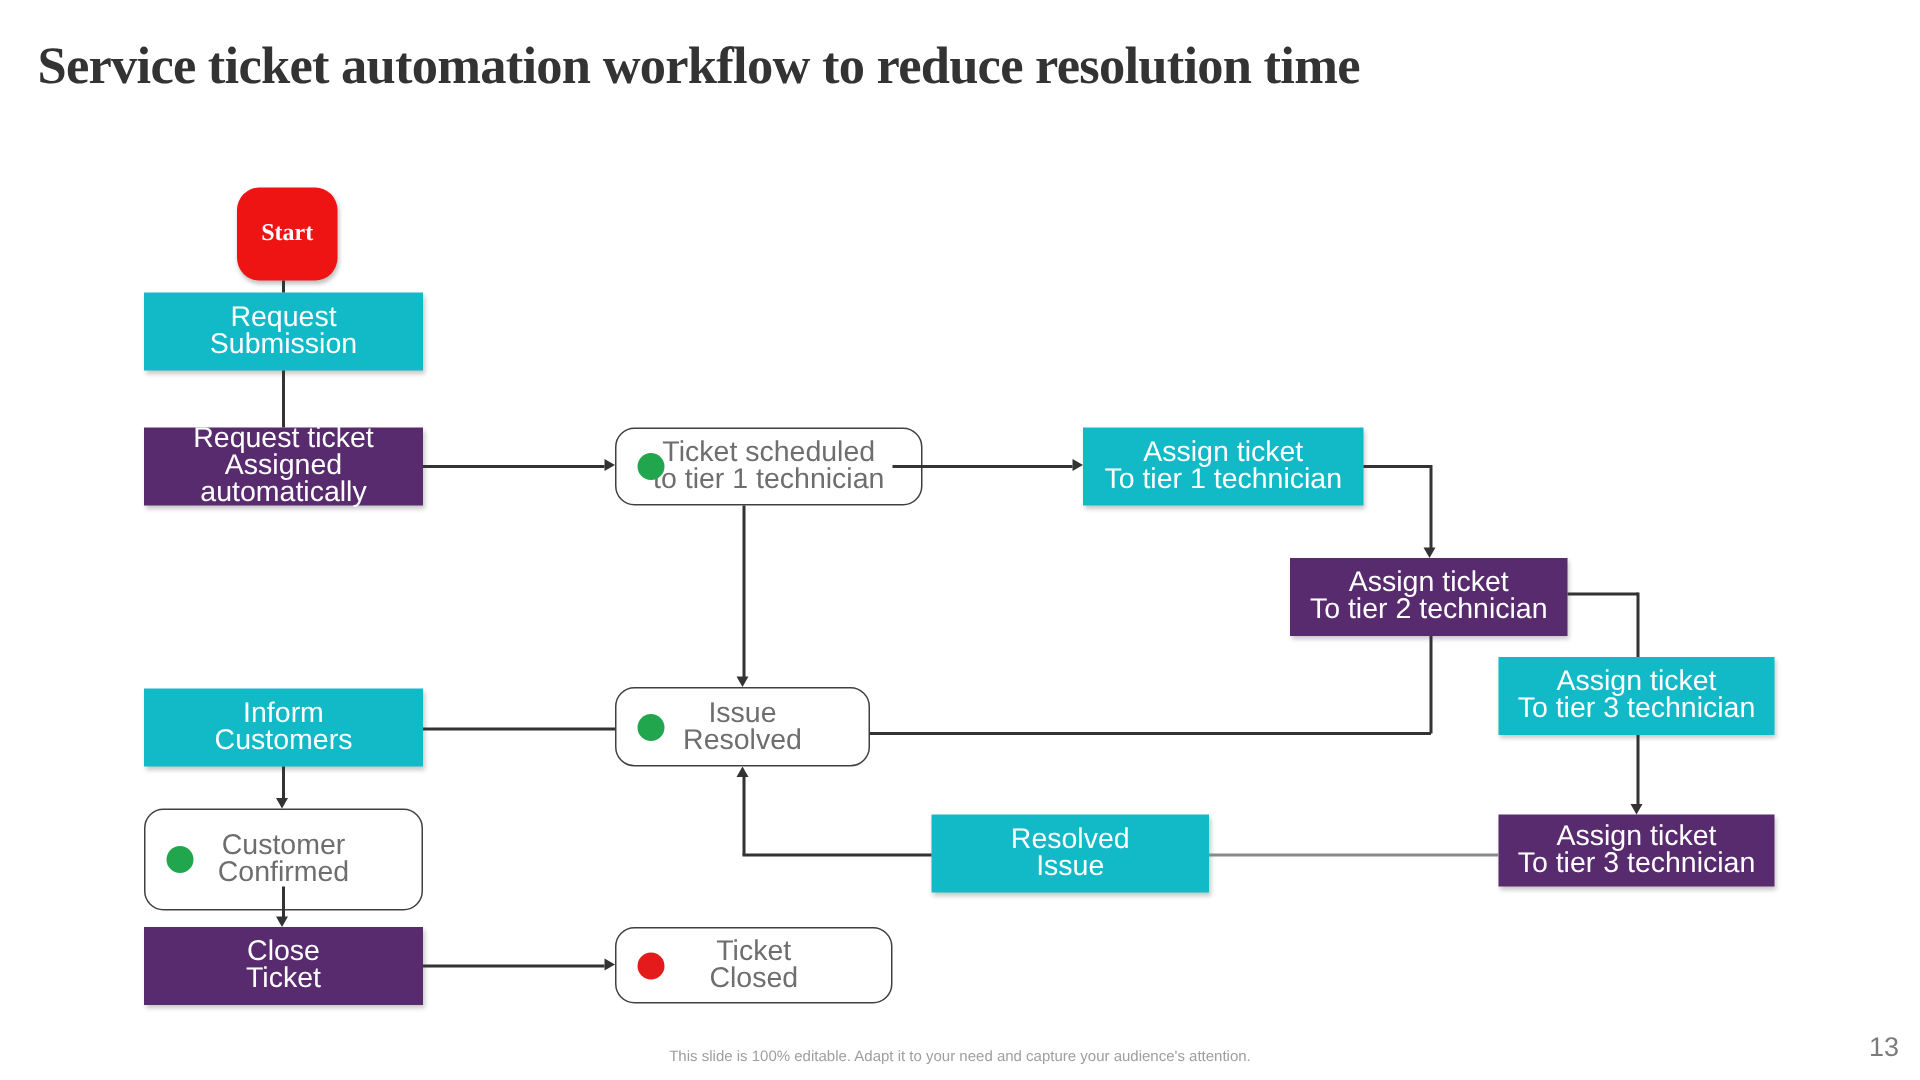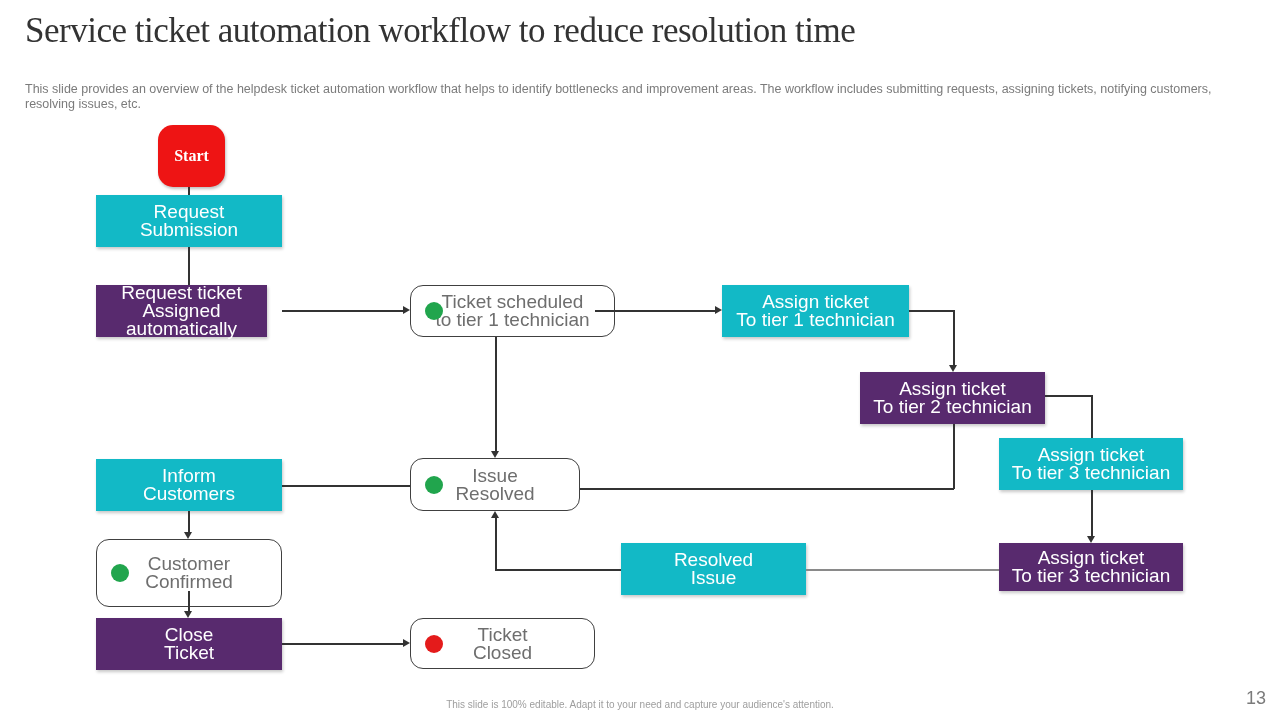--- a/index.html
+++ b/index.html
@@ -1,22 +1,22 @@
 <!DOCTYPE html>
 <html style="--teal: #12b9c6; --purple: #582a6e; --start-red: #ee1414; --green-dot: #21a54d; --red-dot: #e41b1b; --connector: #333333; --connector-light: #8a8a8a; --box-border: #404040; --white-box-text: #6e6e6e; --title-text: #333333; --subtitle-text: #7b7b7b; --footer-text: #9e9e9e;"><head>
 <meta charset="utf-8">
 <style>
   html,body{margin:0;padding:0;background:#ffffff;}
   #slide{
     position:relative;width:1280px;height:720px;background:#ffffff;overflow:hidden;
     font-family:"Liberation Sans", sans-serif;
   }
   #title{
-    position:absolute;left:25px;top:11px;width:1230px;
-    font-family:"Liberation Serif", serif;font-weight:400;font-size:35px;
+    position:absolute;left:25px;top:24px;width:1230px;
+    font-family:"Liberation Serif", serif;font-weight:700;font-size:35px;
     color:var(--title-text);letter-spacing:-0.5px;white-space:nowrap;
   }
   #subtitle{
     position:absolute;left:25px;top:82px;width:1196px;
     font-size:12.5px;line-height:15px;color:var(--subtitle-text);
   }
   #footer{
     position:absolute;left:0;top:699px;width:1280px;text-align:center;
     font-size:10px;color:var(--footer-text);
   }
@@ -52,32 +52,31 @@
   .arr.right{border-top:4.5px solid transparent;border-bottom:4.5px solid transparent;border-left:7px solid var(--connector);}
   .arr.down{border-left:4.5px solid transparent;border-right:4.5px solid transparent;border-top:7px solid var(--connector);}
   .arr.up{border-left:4.5px solid transparent;border-right:4.5px solid transparent;border-bottom:7px solid var(--connector);}
 </style>
 </head>
 <body>
 
 <div id="slide">
 
   <div id="title">Service ticket automation workflow to reduce resolution time</div>
-  <div id="subtitle">This slide provides an overview of the helpdesk ticket automation workflow that helps to identify bottlenecks and improvement areas. The workflow includes submitting requests, assigning tickets, notifying customers, resolving issues, etc.</div>
 
   <div class="node start" style="left:158px;top:125px;width:67px;height:62px">
     <span>Start</span>
   </div>
 
   <div class="node teal" style="left:96px;top:195px;width:186px;height:52px">
     <span>Request</span>
     <span>Submission</span>
   </div>
 
-  <div class="node purple" style="left:96px;top:285px;width:171px;height:52px">
+  <div class="node purple" style="left:96px;top:285px;width:186px;height:52px">
     <span>Request ticket</span>
     <span>Assigned automatically</span>
   </div>
 
   <div class="node white" style="left:410px;top:285px;width:205px;height:52px">
     <span class="dot green"></span>
     <span>Ticket scheduled</span>
     <span>to tier 1 technician</span>
   </div>
 

